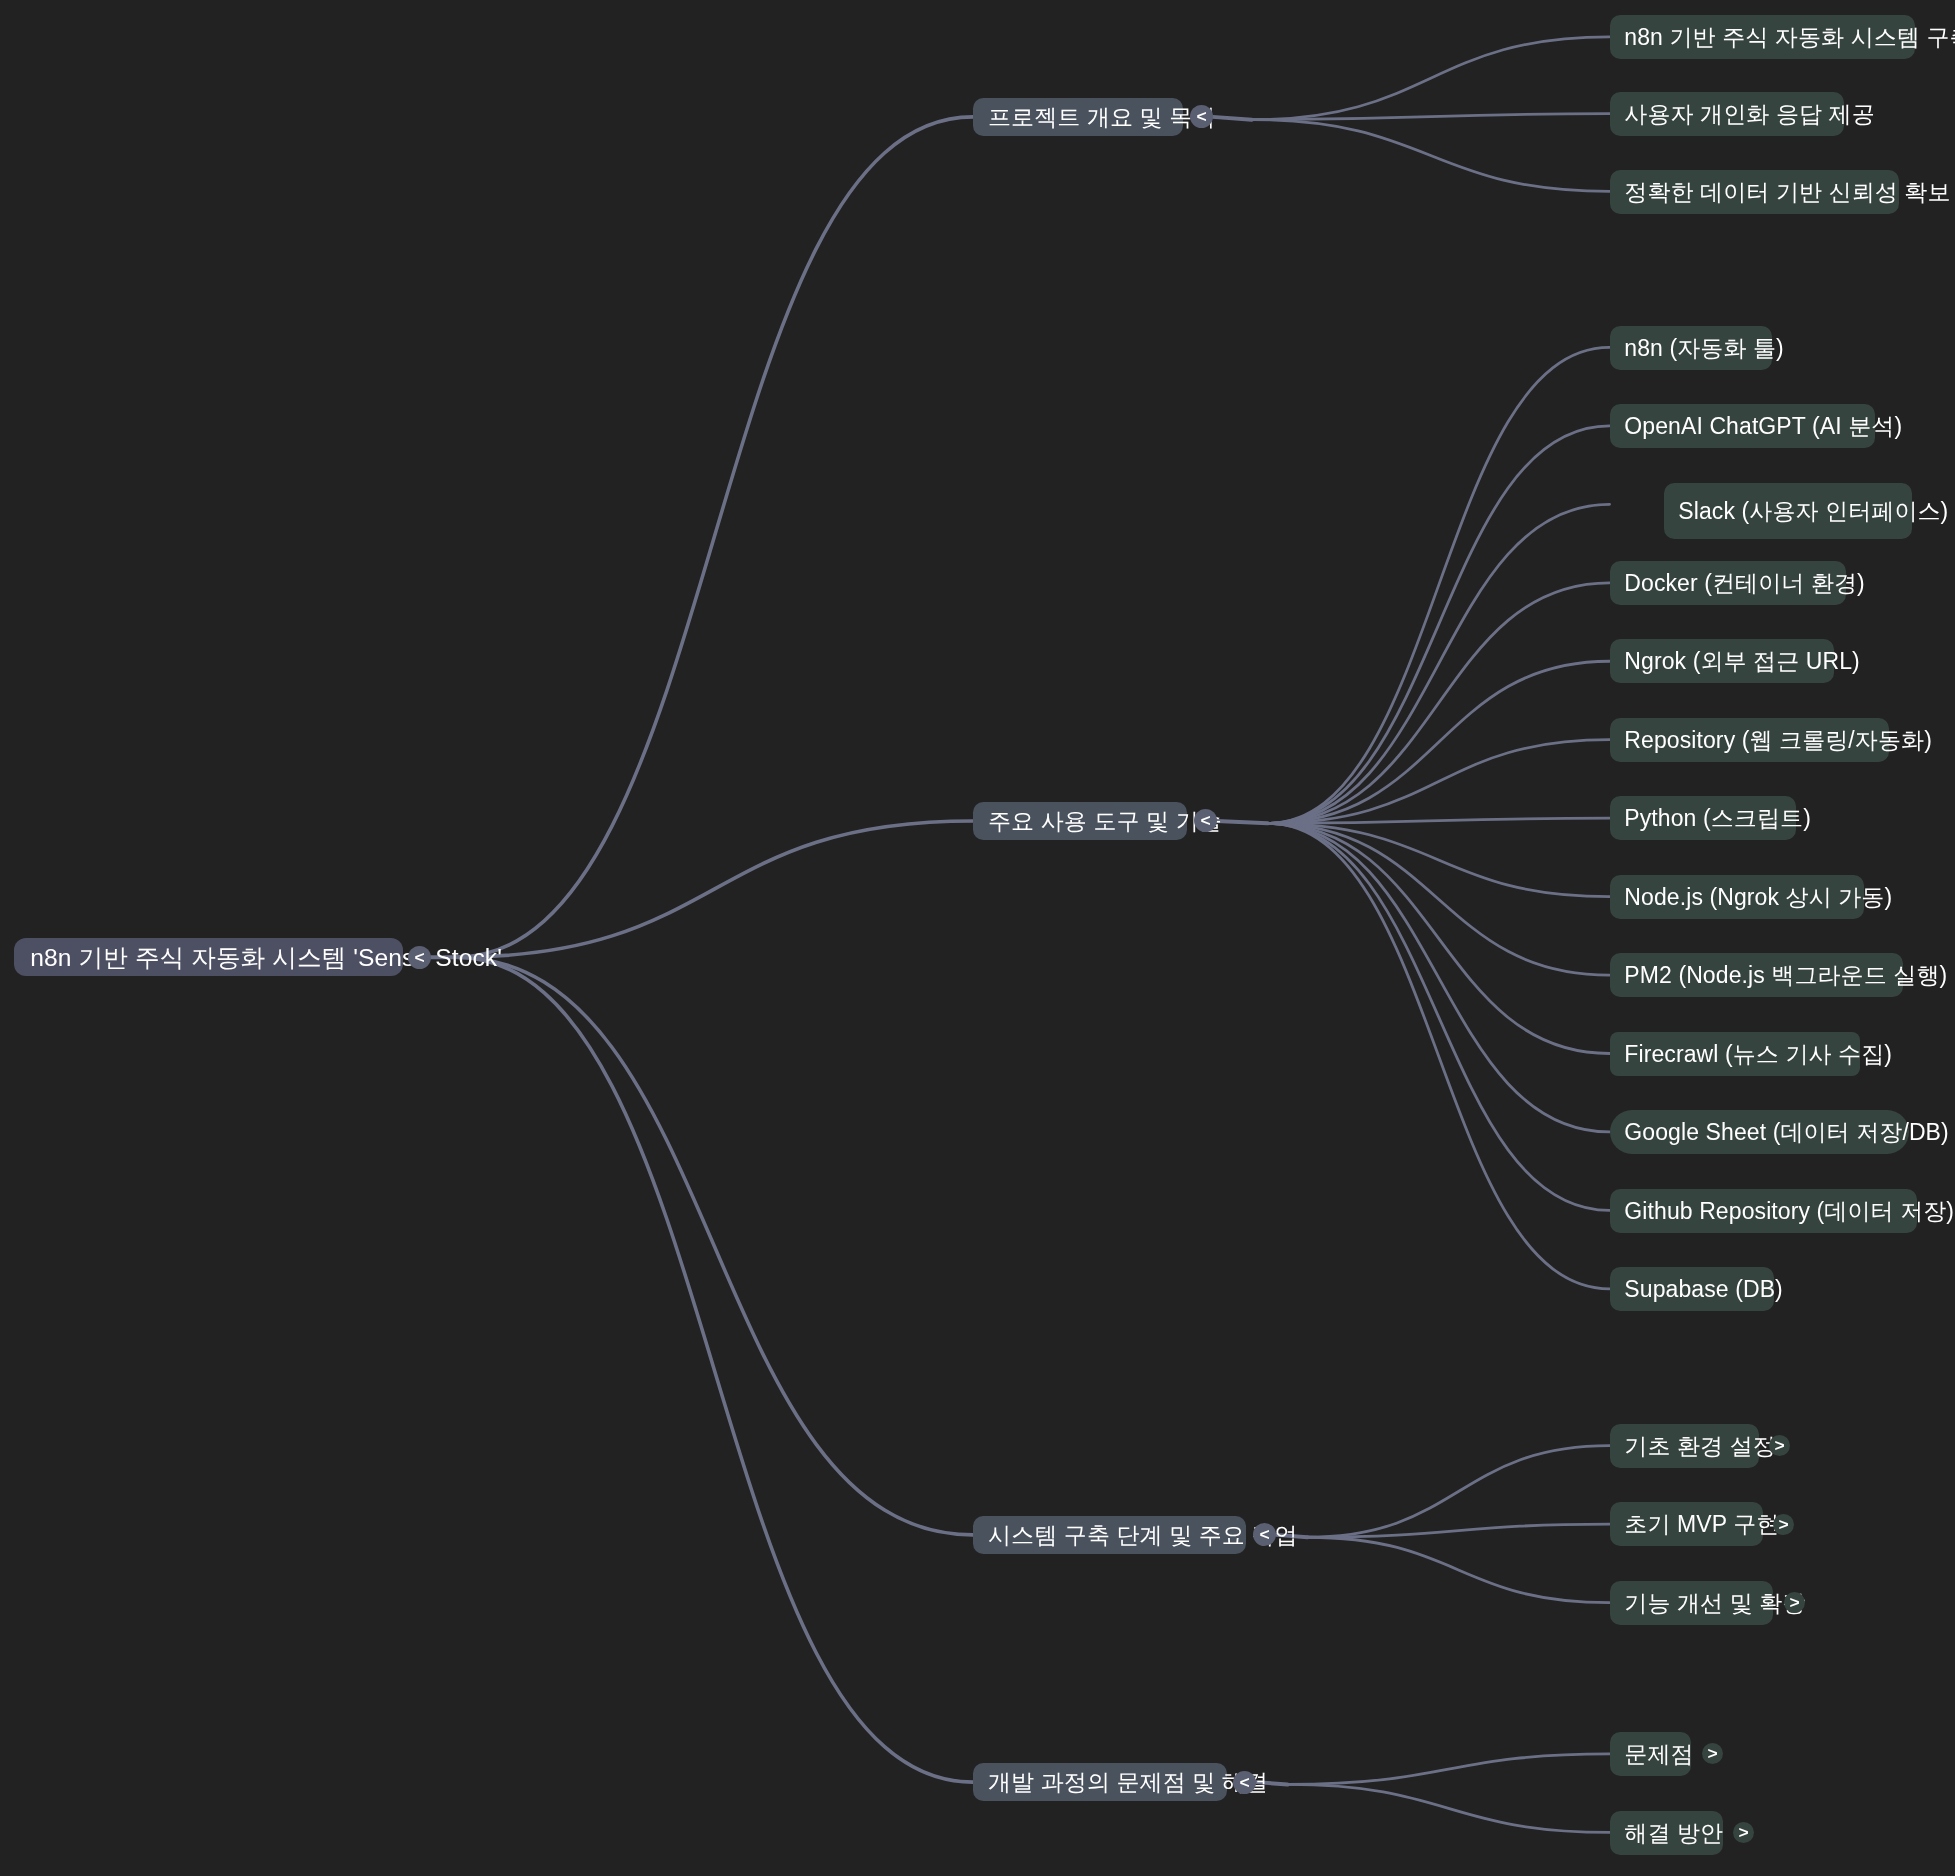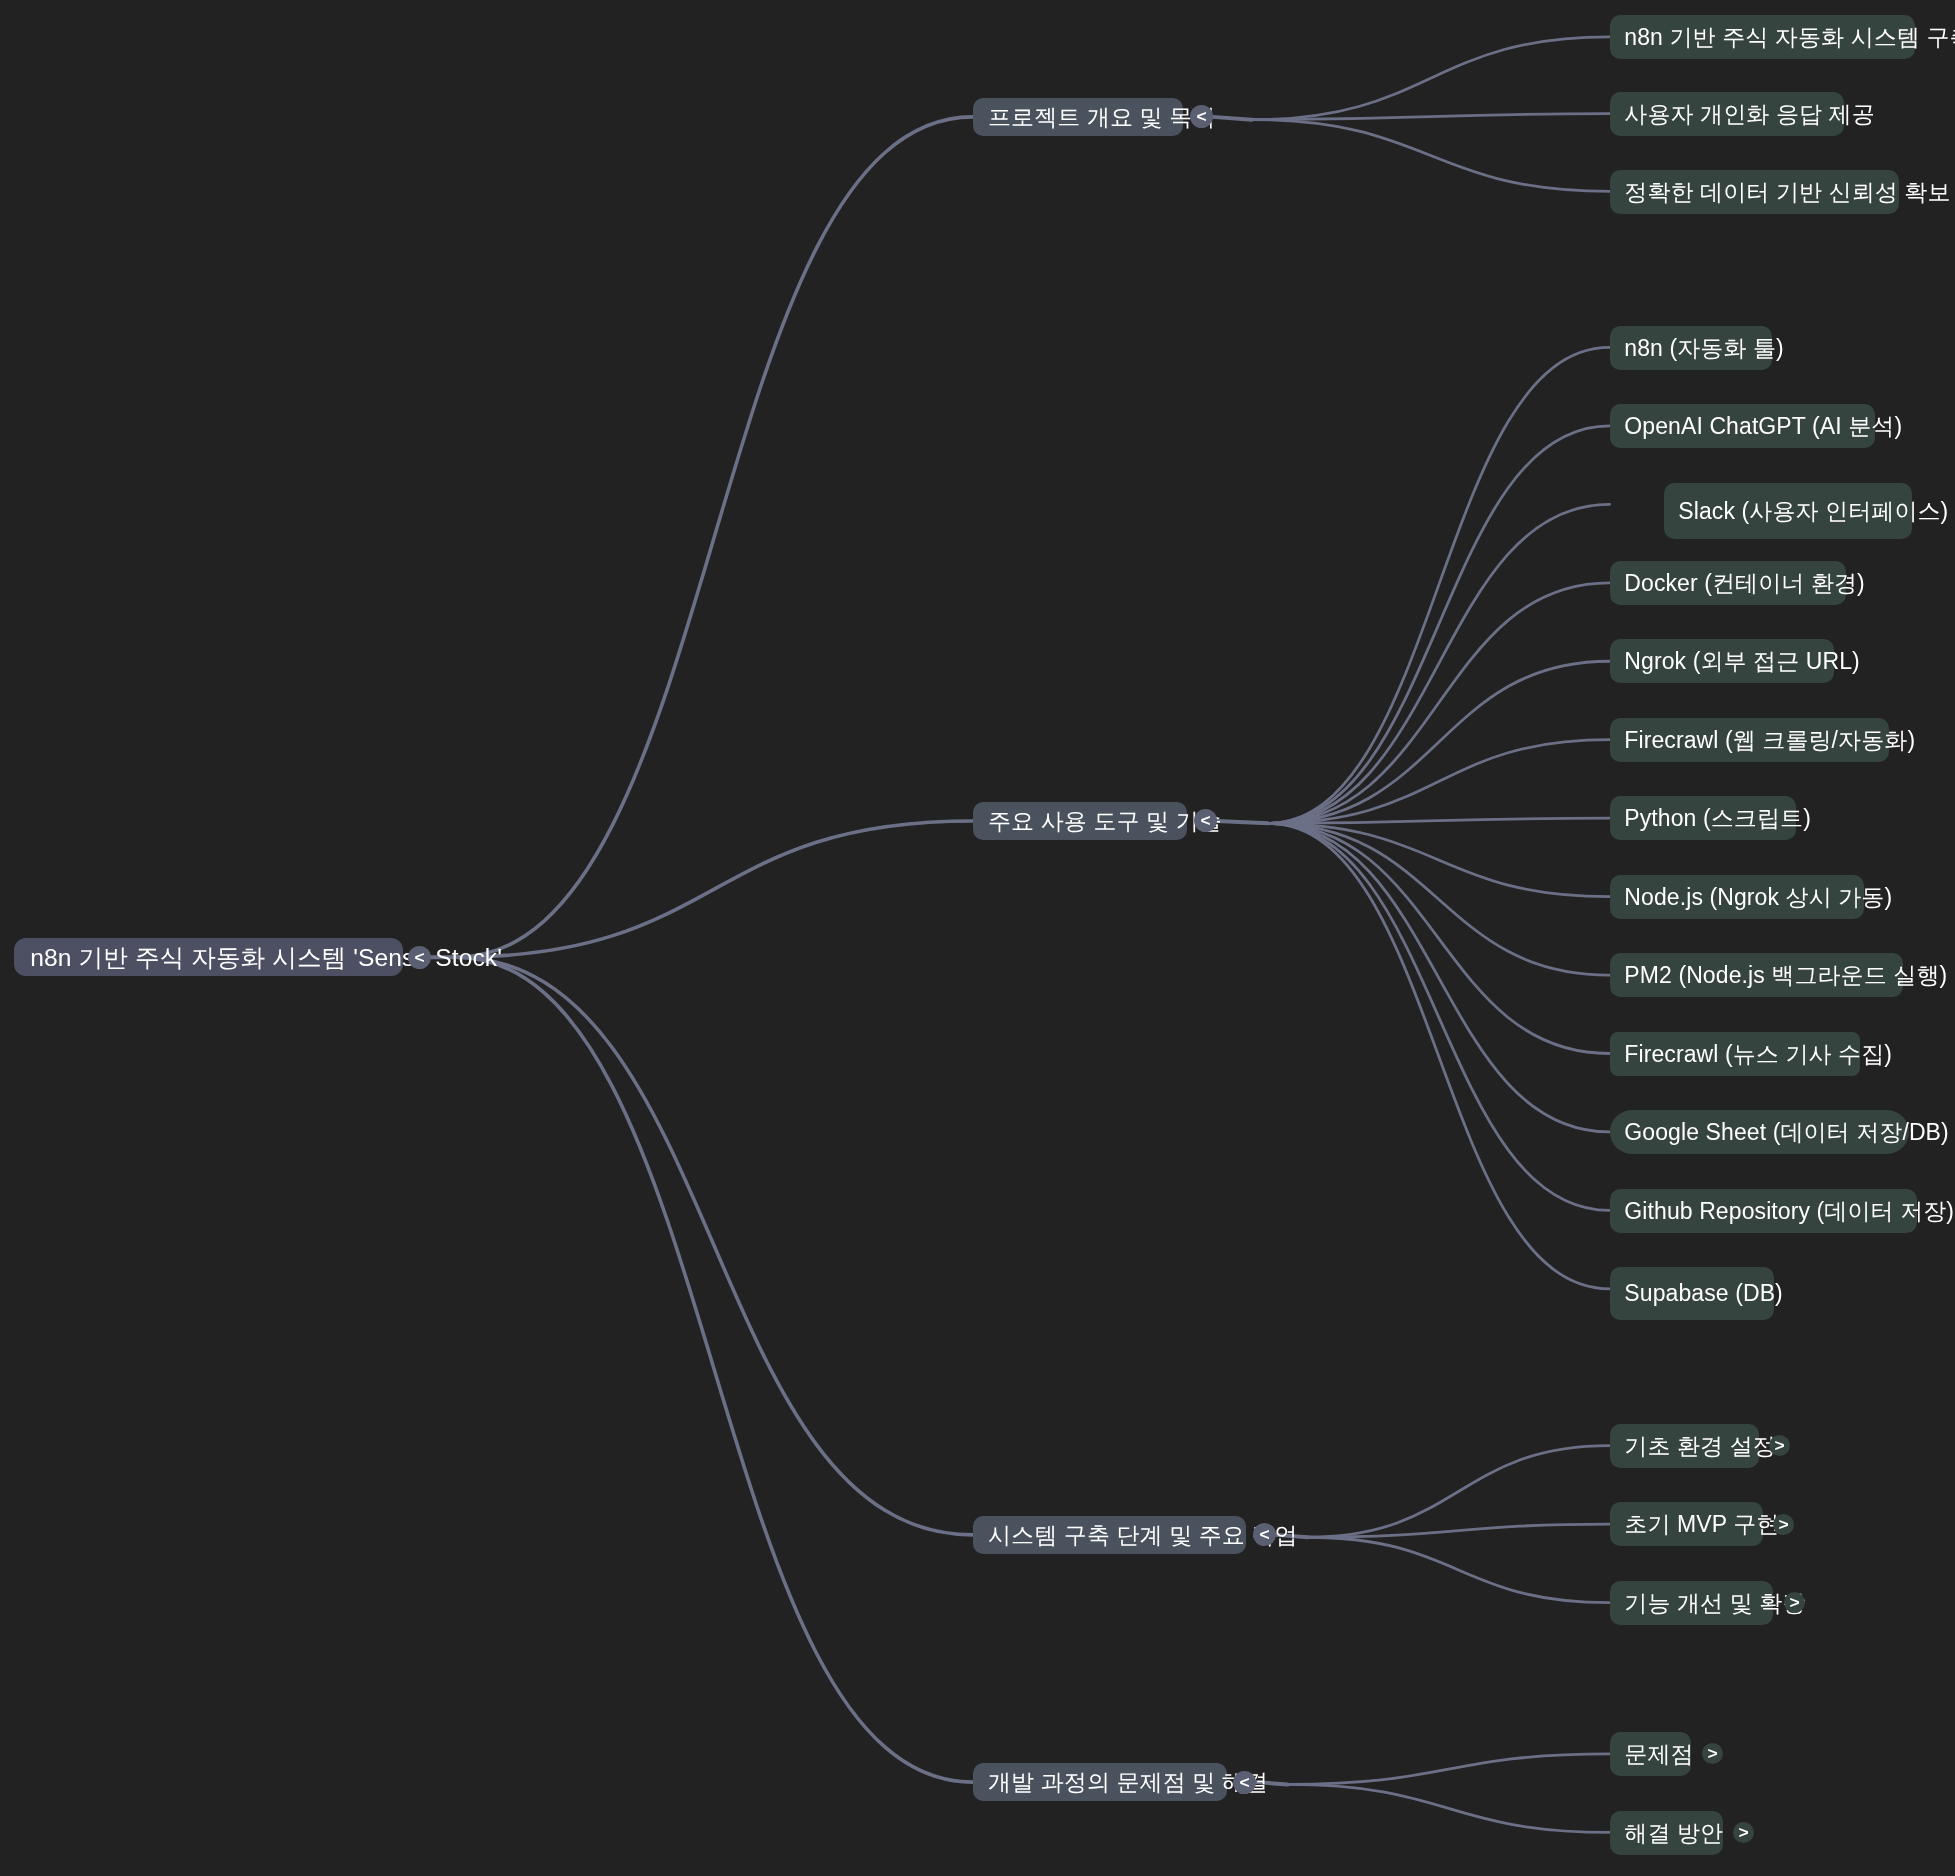--- a/index.html
+++ b/index.html
@@ -140,41 +140,41 @@
       <div class="node node-leaf" style="left: 1664px; top: 483px; width: 248px; height: 56px;">
         <span class="label">Slack (사용자 인터페이스)</span>
       </div>
       <div class="node node-leaf" style="left: 1610px; top: 561px; width: 236px; height: 44px;">
         <span class="label">Docker (컨테이너 환경)</span>
       </div>
       <div class="node node-leaf" style="left: 1610px; top: 639px; width: 224px; height: 44px;">
         <span class="label">Ngrok (외부 접근 URL)</span>
       </div>
       <div class="node node-leaf" style="left: 1610px; top: 718px; width: 279px; height: 44px;">
-        <span class="label">Firecrawl (웹 크롤링/자동화)</span>
+        <span class="label">Repository (웹 크롤링/자동화)</span>
       </div>
       <div class="node node-leaf" style="left: 1610px; top: 796px; width: 186px; height: 44px;">
         <span class="label">Python (스크립트)</span>
       </div>
       <div class="node node-leaf" style="left: 1610px; top: 875px; width: 254px; height: 44px;">
         <span class="label">Node.js (Ngrok 상시 가동)</span>
       </div>
       <div class="node node-leaf" style="left: 1610px; top: 953px; width: 293px; height: 44px;">
         <span class="label">PM2 (Node.js 백그라운드 실행)</span>
       </div>
       <div class="node node-leaf" style="left: 1610px; top: 1032px; width: 250px; height: 44px; border-radius: 8px;">
         <span class="label">Firecrawl (뉴스 기사 수집)</span>
       </div>
       <div class="node node-leaf" style="left: 1610px; top: 1110px; width: 299px; height: 44px; border-radius: 22px;">
         <span class="label">Google Sheet (데이터 저장/DB)</span>
       </div>
       <div class="node node-leaf" style="left: 1610px; top: 1189px; width: 307px; height: 44px;">
         <span class="label">Github Repository (데이터 저장)</span>
       </div>
-      <div class="node node-leaf" style="left: 1610px; top: 1267px; width: 164px; height: 53px;">
+      <div class="node node-leaf" style="left: 1610px; top: 1267px; width: 164px; height: 44px;">
         <span class="label">Supabase (DB)</span>
       </div>
       <div class="node node-branch" style="left: 973px; top: 1516px; width: 273px; height: 38px;">
         <span class="label">시스템 구축 단계 및 주요 작업</span>
       </div>
       <div class="toggle toggle-left" style="left: 1253px; top: 1523px; width: 23px; height: 23px;">&lt;</div>
       <div class="node node-leaf" style="left: 1610px; top: 1424px; width: 149px; height: 44px;">
         <span class="label">기초 환경 설정</span>
       </div>
       <div class="toggle toggle-right" style="left: 1769px; top: 1435px; width: 21.4px; height: 21.4px;">&gt;</div>

